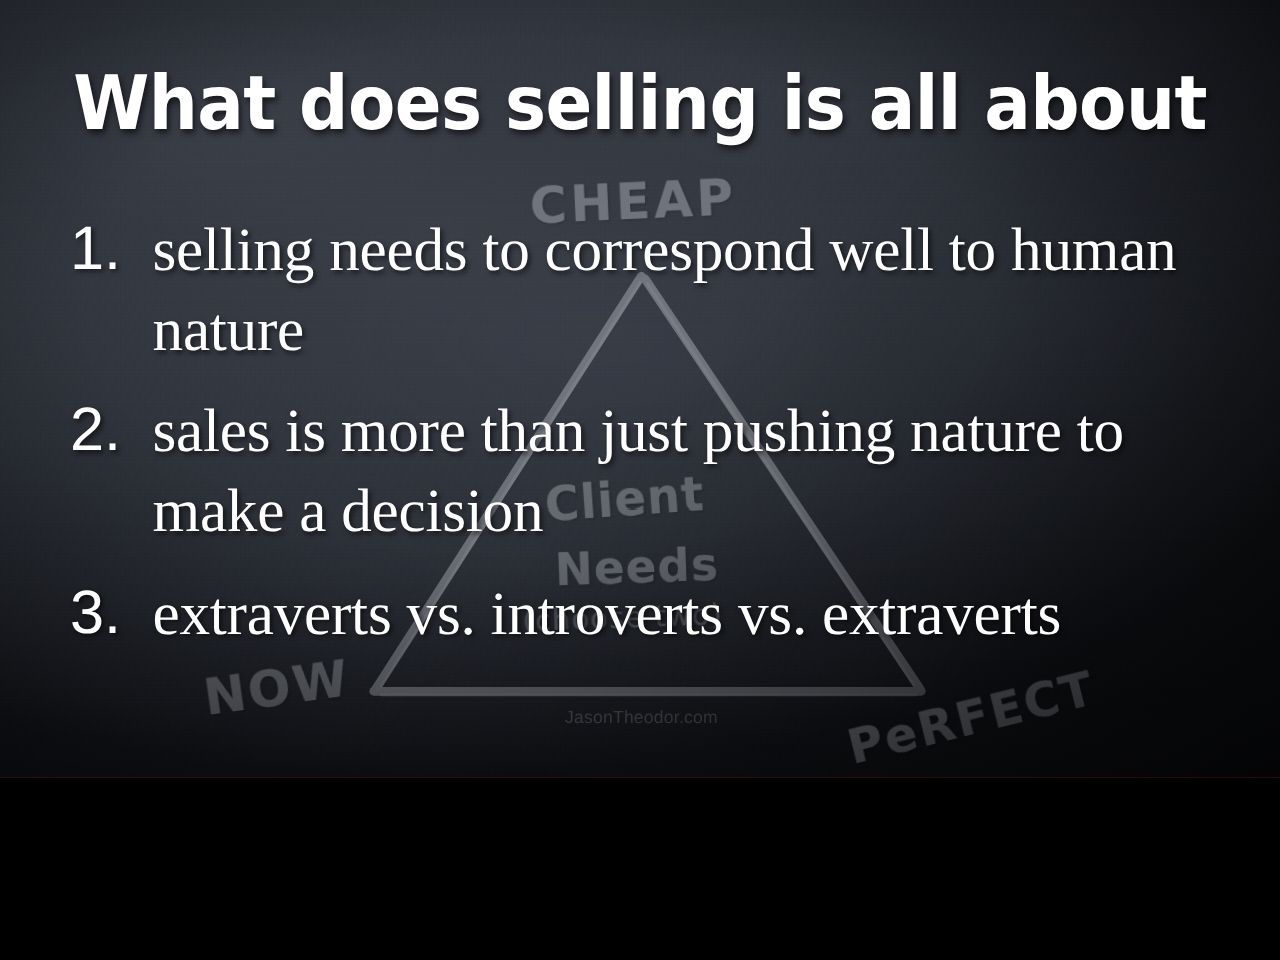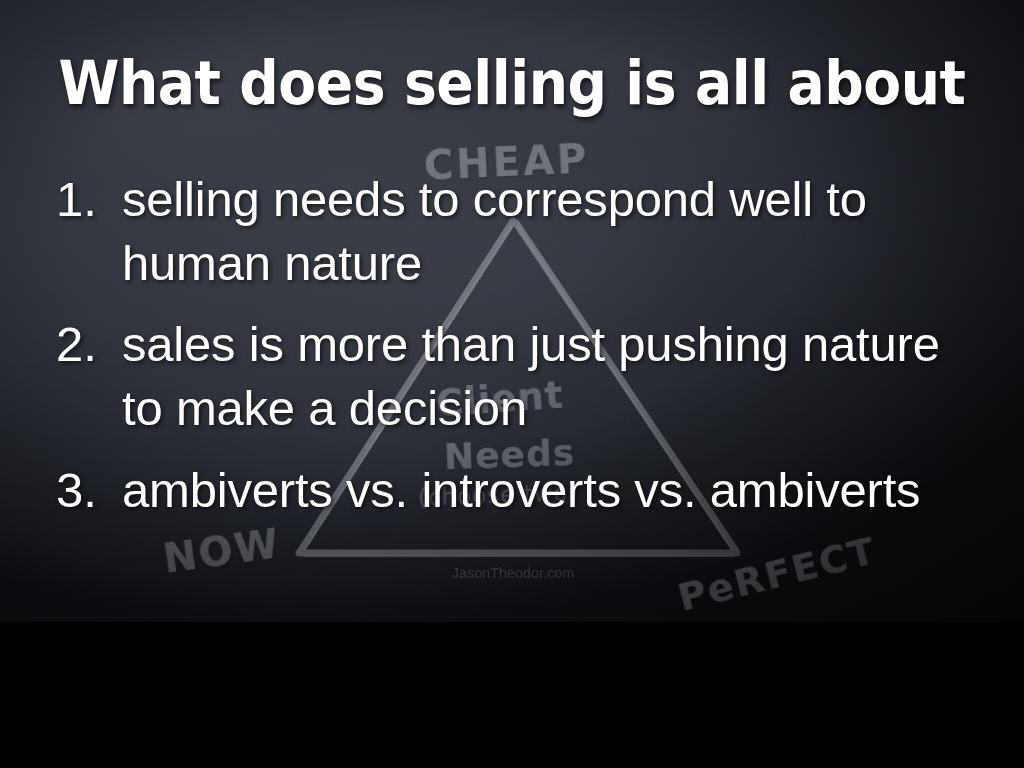--- a/index.html
+++ b/index.html
@@ -188,21 +188,21 @@
     color: #ffffff;
     font-family: "Liberation Sans", sans-serif;
     font-weight: 400;
     font-size: 49px;
     line-height: 1.30;
     text-shadow: 2px 2px 4px rgba(0,0,0,.60);
   }
   .bullet-text {
     flex: 1 1 auto;
     color: #ffffff;
-    font-family: Liberation Sans, sans-serif;
+    font-family: Liberation Serif, serif;
     font-weight: 400;
     font-size: 49px;
     line-height: 1.30;
     letter-spacing: -.2px;
     text-shadow: 2px 2px 4px rgba(0,0,0,.60);
   }
 </style>
 </head>
 <body>
 
@@ -253,17 +253,17 @@
       <div class="bullet-text">selling needs to correspond well to human nature</div>
     </div>
 
     <div class="bullet">
       <div class="bullet-number">2.</div>
       <div class="bullet-text">sales is more than just pushing nature to make a decision</div>
     </div>
 
     <div class="bullet">
       <div class="bullet-number">3.</div>
-      <div class="bullet-text">ambiverts vs. introverts vs. ambiverts</div>
+      <div class="bullet-text">extraverts vs. introverts vs. extraverts</div>
     </div>
 
   </div>
 </div>
 
 </body></html>

